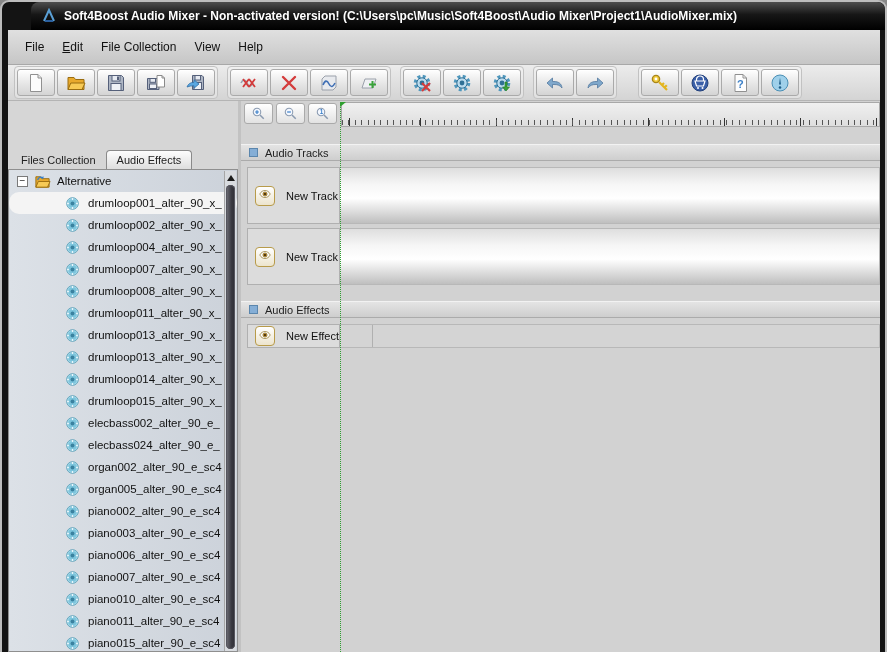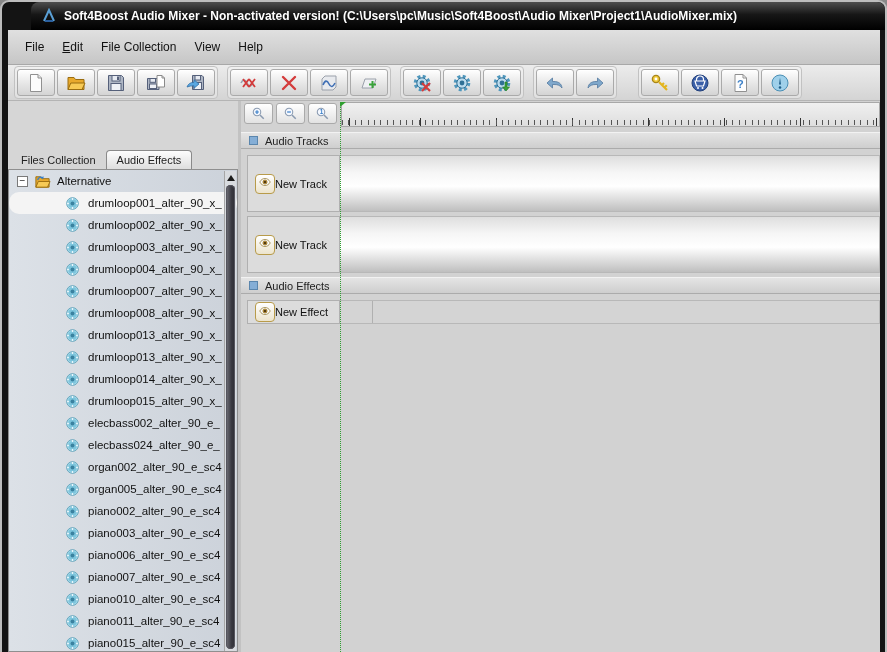--- a/index.html
+++ b/index.html
@@ -92,30 +92,30 @@
   .ruler-label:nth-of-type(2) { left:78px; }
   .ruler-label:nth-of-type(3) { left:154px; }
   .ruler-label:nth-of-type(4) { left:230px; }
   .ruler-label:nth-of-type(5) { left:306px; }
   .ruler-label:nth-of-type(6) { left:382px; }
   .ruler-label:nth-of-type(7) { left:458px; }
   .ruler-label:nth-of-type(8) { left:534px; }
   .ticks { position:absolute; left:0; right:0; bottom:1px; height:5px;
     background:repeating-linear-gradient(90deg,#555 0 1px,transparent 1px 6.4px); }
 
-  .section-bar { height:17px; margin-top:4px; display:flex; align-items:center;
+  .section-bar { height:17px; margin-top:16px; display:flex; align-items:center;
     background:linear-gradient(#e4e4e4,#cecece);
     border-top:1px solid #f2f2f2; border-bottom:1px solid #ababab;
     font-size:11px; color:#222; }
   .sq { width:9px; height:9px; margin:0 7px 0 8px; background:#85aed6;
     border:1px solid #5b86ad; cursor:pointer; }
 
   .rows { margin-top:6px; }
   .row { display:flex; margin:0 0 4px 6px; }
-  .row-head { width:93px; display:flex; align-items:center; gap:0; padding-left:7px;
+  .row-head { width:93px; display:flex; align-items:center; gap:11px; padding-left:7px;
     background:#dcdcdc; border:1px solid #b0b0b0; cursor:pointer; }
   .row-head .label { font-size:11px; color:#111; white-space:nowrap; }
   .eye-btn { width:20px; height:20px; flex:0 0 auto; display:flex; align-items:center;
     justify-content:center; border:1px solid #b89b4a; border-radius:4px; cursor:pointer;
     background:linear-gradient(#fff,#ece4cd); }
   .eye-btn svg { width:14px; height:14px; }
   .lane { flex:1; border:1px solid #b8b8b8; border-left:none;
     background:linear-gradient(180deg,#dedede 0%,#f6f6f6 30%,#ffffff 55%,#bfbfbf 100%); }
   .sec-tracks .row { height:57px; }
   .sec-effects .row { height:24px; }
@@ -379,31 +379,20 @@
               </div>
               <div class="tree-item">
                 <span class="t-ico">
                   <svg viewBox="0 0 16 16">
                     <circle cx="8" cy="8" r="6.2" fill="#a8dcec" stroke="#5b9fb8"></circle>
                     <circle cx="8" cy="8" r="4.8" fill="#7cc4dc"></circle>
                     <circle cx="8" cy="8" r="2.1" fill="#3a82a0"></circle>
                     <path d="M8 2.2v2M8 11.8v2M2.2 8h2M11.8 8h2" stroke="#eaf6fb" stroke-width="1.4"></path>
                   </svg>
                 </span>
-                <span class="t-label">drumloop003_alter_90_x_</span>
-              </div>
-              <div class="tree-item">
-                <span class="t-ico">
-                  <svg viewBox="0 0 16 16">
-                    <circle cx="8" cy="8" r="6.2" fill="#a8dcec" stroke="#5b9fb8"></circle>
-                    <circle cx="8" cy="8" r="4.8" fill="#7cc4dc"></circle>
-                    <circle cx="8" cy="8" r="2.1" fill="#3a82a0"></circle>
-                    <path d="M8 2.2v2M8 11.8v2M2.2 8h2M11.8 8h2" stroke="#eaf6fb" stroke-width="1.4"></path>
-                  </svg>
-                </span>
                 <span class="t-label">drumloop004_alter_90_x_</span>
               </div>
               <div class="tree-item">
                 <span class="t-ico">
                   <svg viewBox="0 0 16 16">
                     <circle cx="8" cy="8" r="6.2" fill="#a8dcec" stroke="#5b9fb8"></circle>
                     <circle cx="8" cy="8" r="4.8" fill="#7cc4dc"></circle>
                     <circle cx="8" cy="8" r="2.1" fill="#3a82a0"></circle>
                     <path d="M8 2.2v2M8 11.8v2M2.2 8h2M11.8 8h2" stroke="#eaf6fb" stroke-width="1.4"></path>
                   </svg>
@@ -413,20 +402,31 @@
               <div class="tree-item">
                 <span class="t-ico">
                   <svg viewBox="0 0 16 16">
                     <circle cx="8" cy="8" r="6.2" fill="#a8dcec" stroke="#5b9fb8"></circle>
                     <circle cx="8" cy="8" r="4.8" fill="#7cc4dc"></circle>
                     <circle cx="8" cy="8" r="2.1" fill="#3a82a0"></circle>
                     <path d="M8 2.2v2M8 11.8v2M2.2 8h2M11.8 8h2" stroke="#eaf6fb" stroke-width="1.4"></path>
                   </svg>
                 </span>
                 <span class="t-label">drumloop008_alter_90_x_</span>
+              </div>
+              <div class="tree-item">
+                <span class="t-ico">
+                  <svg viewBox="0 0 16 16">
+                    <circle cx="8" cy="8" r="6.2" fill="#a8dcec" stroke="#5b9fb8"></circle>
+                    <circle cx="8" cy="8" r="4.8" fill="#7cc4dc"></circle>
+                    <circle cx="8" cy="8" r="2.1" fill="#3a82a0"></circle>
+                    <path d="M8 2.2v2M8 11.8v2M2.2 8h2M11.8 8h2" stroke="#eaf6fb" stroke-width="1.4"></path>
+                  </svg>
+                </span>
+                <span class="t-label">drumloop011_alter_90_x_</span>
               </div>
               <div class="tree-item">
                 <span class="t-ico">
                   <svg viewBox="0 0 16 16">
                     <circle cx="8" cy="8" r="6.2" fill="#a8dcec" stroke="#5b9fb8"></circle>
                     <circle cx="8" cy="8" r="4.8" fill="#7cc4dc"></circle>
                     <circle cx="8" cy="8" r="2.1" fill="#3a82a0"></circle>
                     <path d="M8 2.2v2M8 11.8v2M2.2 8h2M11.8 8h2" stroke="#eaf6fb" stroke-width="1.4"></path>
                   </svg>
                 </span>

